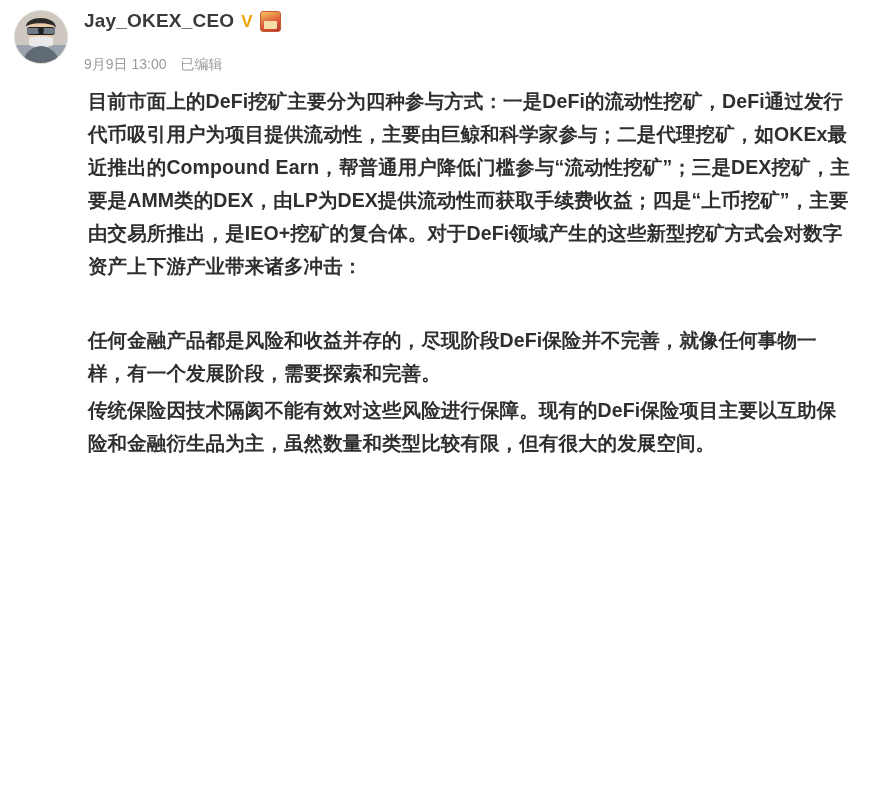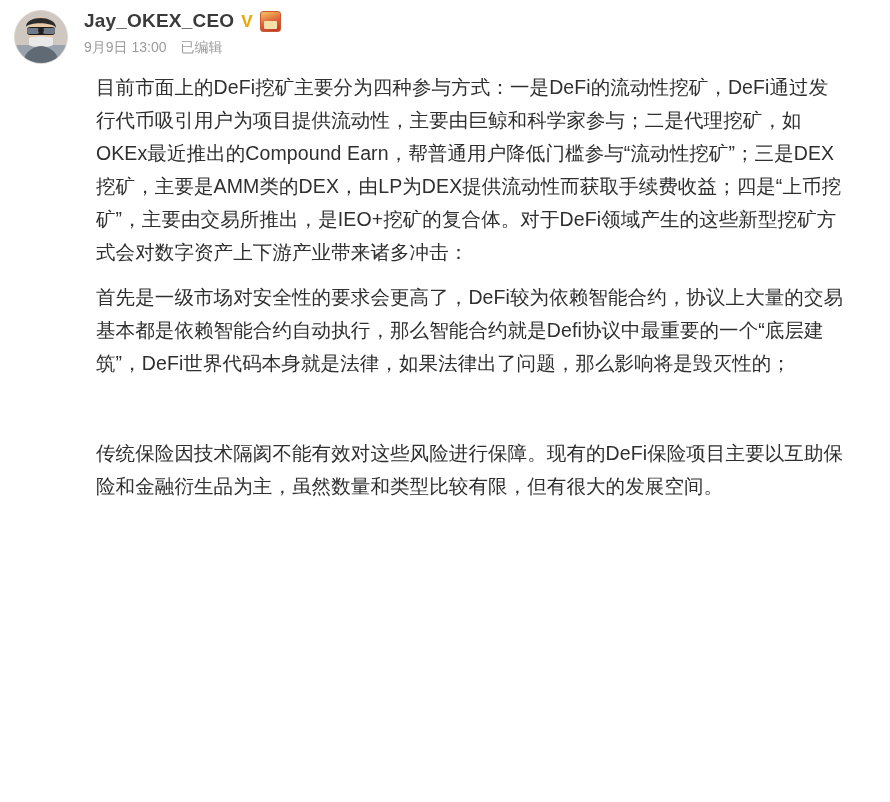--- a/index.html
+++ b/index.html
@@ -78,37 +78,38 @@
     width: 13px;
     height: 8px;
     background: #f7e0a8;
     border-radius: 1px;
   }
   .meta-row {
     display: flex;
     align-items: center;
     gap: 14px;
     height: 22px;
-    margin-top: 3px;
+    margin-top: 20px;
   }
   .meta-time, .meta-edited {
     font-size: 14px;
     color: #9b9b9b;
   }
   .content {
     margin-top: 9px;
     font-size: 19.5px;
     line-height: 33px;
     color: #2f2f2f;
     text-align: left;
     letter-spacing: 0.1px;
   }
   .content p {
-    margin: 12px;
+    margin: 4px;
     padding: 0;
+    font-weight: bold;
   }
   .content p.gap {
     height: 33px;
   }
 </style>
 </head>
 <body>
 
 <div class="post">
 
@@ -137,19 +138,19 @@
       <span class="badge-img"></span>
     </div>
 
     <div class="meta-row">
       <span class="meta-time">9月9日 13:00</span>
       <span class="meta-edited">已编辑</span>
     </div>
 
     <div class="content">
       <p>目前市面上的DeFi挖矿主要分为四种参与方式：一是DeFi的流动性挖矿，DeFi通过发行代币吸引用户为项目提供流动性，主要由巨鲸和科学家参与；二是代理挖矿，如OKEx最近推出的Compound Earn，帮普通用户降低门槛参与“流动性挖矿”；三是DEX挖矿，主要是AMM类的DEX，由LP为DEX提供流动性而获取手续费收益；四是“上币挖矿”，主要由交易所推出，是IEO+挖矿的复合体。对于DeFi领域产生的这些新型挖矿方式会对数字资产上下游产业带来诸多冲击：</p>
-      <p>首先是一级市场对安全性的要求会更高了，DeFi较为依赖智能合约，协议上大量的交易基本都是依赖智能合约自动执行，那么智能合约就是Defi协议中最重要的一个“底层建筑”，DeFi世界代码本身就是法律，如果法律出了问题，那么影响将是毁灭性的；</p>
       <p class="gap"></p>
+      <p>任何金融产品都是风险和收益并存的，尽现阶段DeFi保险并不完善，就像任何事物一样，有一个发展阶段，需要探索和完善。</p>
       <p>传统保险因技术隔阂不能有效对这些风险进行保障。现有的DeFi保险项目主要以互助保险和金融衍生品为主，虽然数量和类型比较有限，但有很大的发展空间。</p>
     </div>
 
   </div>
 </div>
 
 </body></html>

